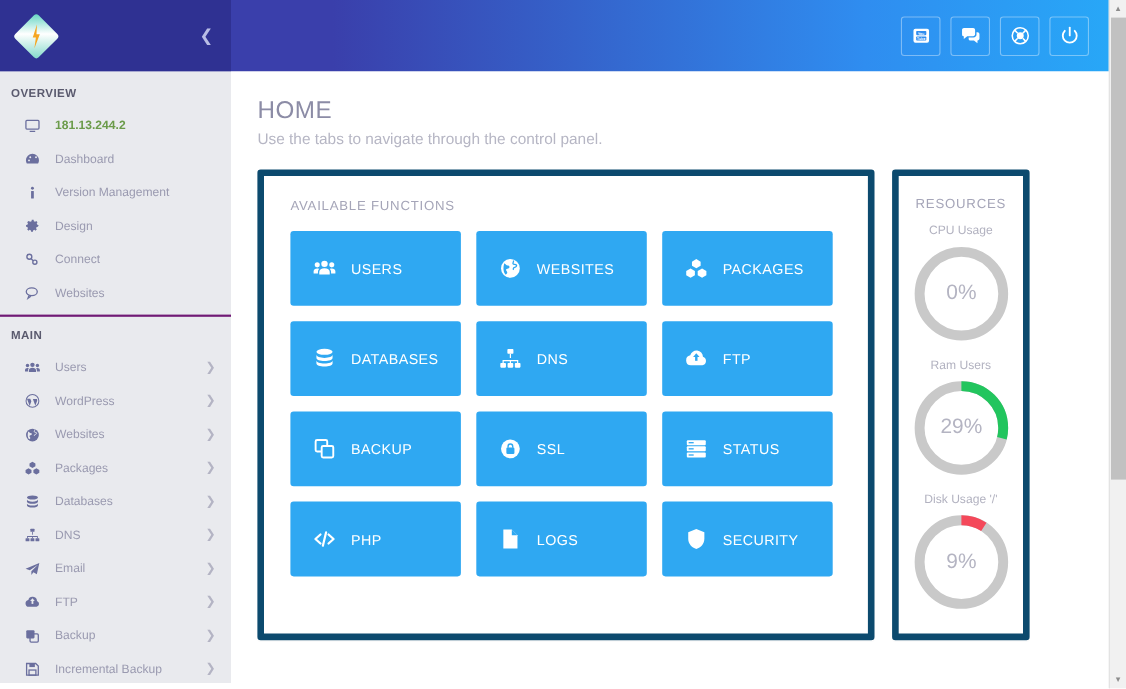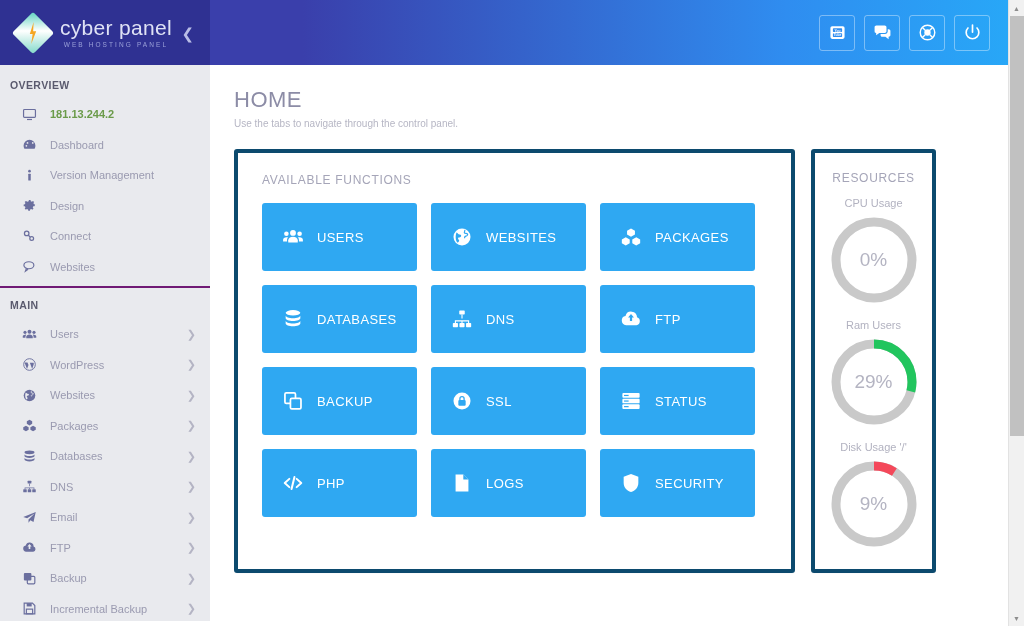--- a/index.html
+++ b/index.html
@@ -90,26 +90,26 @@
 
   
   .main {
     position: absolute; top: 65px; left: 210px;
     width: 798px; height: 561px; background: #ffffff;
     padding: 22px 22px 0 24px;
   }
   .page-title {
     font-size: 22px; color: #8c8ca6; font-weight: 300; letter-spacing: .5px;
   }
-  .page-sub { font-size: 10px; color: #b6b6c4; margin-top: 5px; }
+  .page-sub { font-size: 14px; color: #b6b6c4; margin-top: 5px; }
 
   .content-row { display: flex; gap: 16px; margin-top: 20px; }
 
   .card {
-    background: #fff; border: 4px solid #0c4a6e; border-radius: 3px;
+    background: #fff; border: 6px solid #0c4a6e; border-radius: 3px;
     box-shadow: 0 1px 1px rgba(0,0,0,.02);
   }
   .functions-card { width: 561px; padding: 20px 24px 26px 24px; }
   .card-heading {
     font-size: 12px; color: #a5a5b8; letter-spacing: .7px; margin-bottom: 16px;
   }
   .fn-grid {
     display: grid; grid-template-columns: repeat(3, 155px);
     gap: 14px 14px;
   }
@@ -161,24 +161,20 @@
   }
 </style>
 </head>
 <body>
 
 <div class="app">
 
   <div class="topbar">
     <div class="brand">
       <div class="logo-mark"></div>
-      <div class="brand-text">
-        <div class="brand-title">cyber panel</div>
-        <div class="brand-sub">WEB HOSTING PANEL</div>
-      </div>
       <div class="collapse-btn">❮</div>
     </div>
     <div class="topbar-spacer"></div>
     <div class="topbar-actions">
       <div class="tb-icon">
         <svg width="17" height="17" viewBox="0 0 24 24" fill="currentColor">
           <rect x="2" y="3" width="20" height="18" rx="2.5"></rect>
           <rect x="5.5" y="6" width="13" height="5.2" rx="1" fill="#2f8df0"></rect>
           <rect x="5.5" y="13" width="13" height="5.2" rx="1" fill="#2f8df0"></rect>
           <text x="12" y="10.6" font-size="4.6" fill="#ffffff" text-anchor="middle" font-family="Liberation Sans, sans-serif" font-weight="bold">You</text>

